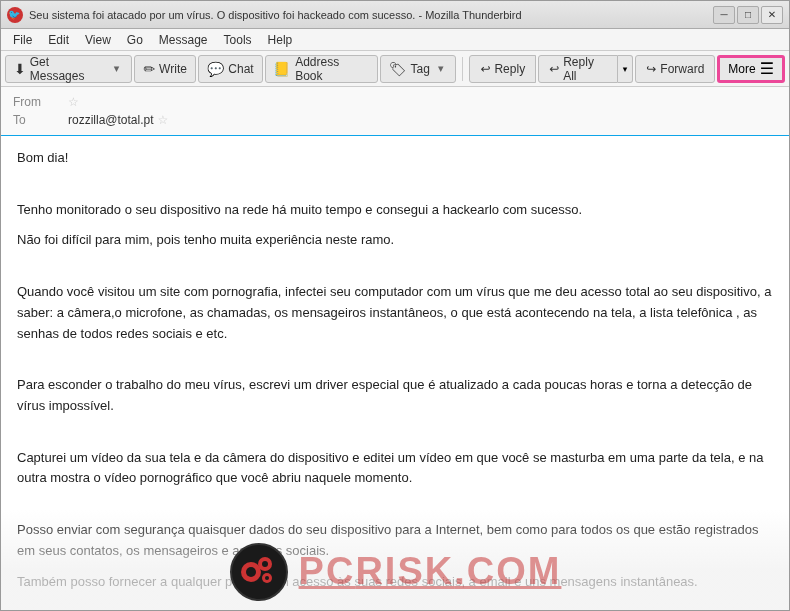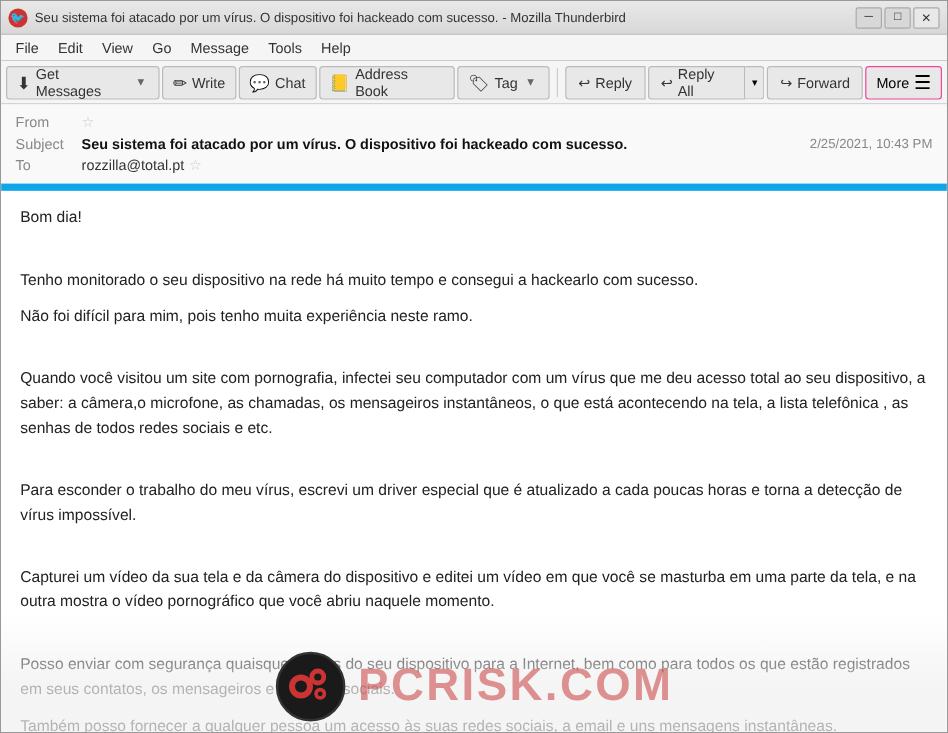--- a/index.html
+++ b/index.html
@@ -179,32 +179,32 @@
       align-items: center;
       justify-content: center;
       cursor: pointer;
       font-size: 9px;
     }
 
     .more-btn {
       height: 28px;
       padding: 0 8px;
       background: #e8e8e8;
-      border: 1px solid #ec4899;
+      border: 3px solid #ec4899;
       border-radius: 3px;
       display: flex;
       align-items: center;
       cursor: pointer;
       font-size: 12px;
     }
 
     
     .email-header {
       background: #f9f9f9;
-      border-bottom: 6px solid #0ea5e9;
+      border-bottom: 1px solid #0ea5e9;
       padding: 6px 12px;
       flex-shrink: 0;
     }
 
     .header-row {
       display: flex;
       align-items: center;
       padding: 2px 0;
       font-size: 12px;
     }
@@ -284,20 +284,21 @@
     .watermark-text {
       font-size: 38px;
       font-weight: 900;
       color: rgba(180, 180, 180, 0.6);
       letter-spacing: 2px;
       text-transform: uppercase;
     }
 
     .watermark-text span {
       color: rgba(200, 60, 60, 0.55);
+      text-decoration: underline;
     }
 
     .hamburger-icon {
       font-size: 16px;
       margin-left: 4px;
     }
   </style>
 </head>
 <body>
 
@@ -375,25 +376,20 @@
   </div>
 
   <div class="email-header">
     <div class="header-row">
       <span class="header-label">From</span>
       <span class="header-value">
         <span class="star-icon">☆</span>
       </span>
     </div>
     <div class="header-row">
-      <span class="header-label">Subject</span>
-      <span class="header-value subject-row">Seu sistema foi atacado por um vírus. O dispositivo foi hackeado com sucesso.</span>
-      <span class="header-date">2/25/2021, 10:43 PM</span>
-    </div>
-    <div class="header-row">
       <span class="header-label">To</span>
       <span class="header-value">
         <span>rozzilla@total.pt</span>
         <span class="star-icon">☆</span>
       </span>
     </div>
   </div>
 
   <div class="email-body">
     <div id="body-content"><p>Bom dia!</p><br><p>Tenho monitorado o seu dispositivo na rede há muito tempo e consegui a hackearlo com sucesso.</p><p>Não foi difícil para mim, pois tenho muita experiência neste ramo.</p><br><p>Quando você visitou um site com pornografia, infectei seu computador com um vírus que me deu acesso total ao seu dispositivo, a saber: a câmera,o microfone, as chamadas, os mensageiros instantâneos, o que está acontecendo na tela, a lista telefônica , as senhas de todos redes sociais e etc.</p><br><p>Para esconder o trabalho do meu vírus, escrevi um driver especial que é atualizado a cada poucas horas e torna a detecção de vírus impossível.</p><br><p>Capturei um vídeo da sua tela e da câmera do dispositivo e editei um vídeo em que você se masturba em uma parte da tela, e na outra mostra o vídeo pornográfico que você abriu naquele momento.</p><br><p>Posso enviar com segurança quaisquer dados do seu dispositivo para a Internet, bem como para todos os que estão registrados em seus contatos, os mensageiros e as redes sociais.</p><p>Também posso fornecer a qualquer pessoa um acesso às suas redes sociais, a email e uns mensagens instantâneas.</p><br><br><br><br><br><br><br></div>

